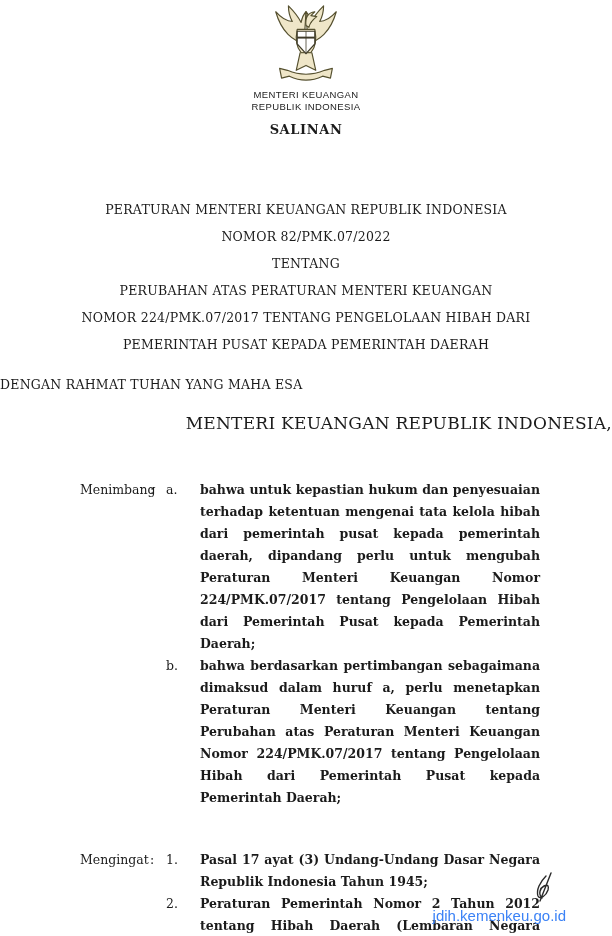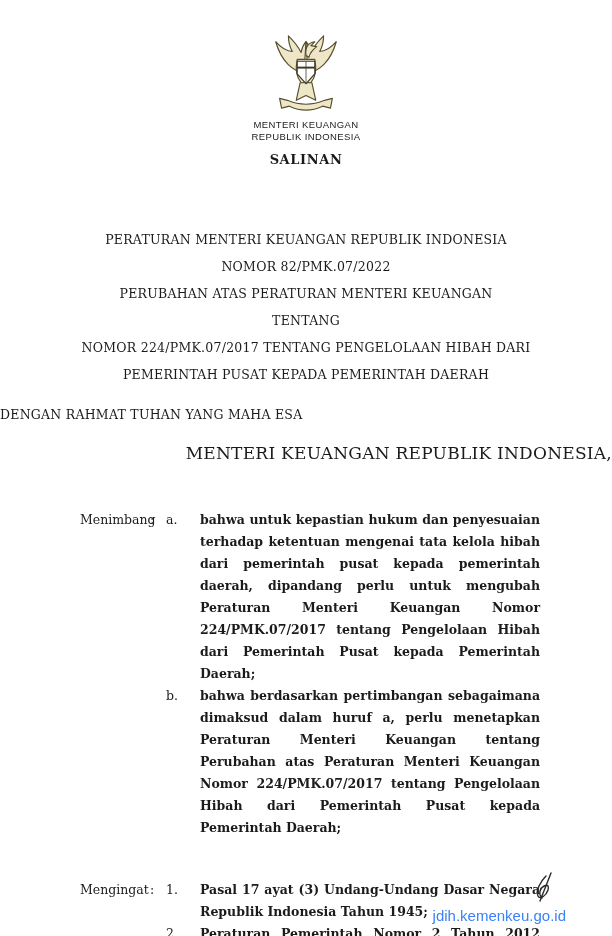--- a/index.html
+++ b/index.html
@@ -7,21 +7,21 @@
   .page {
     width: 612px;
     height: 936px;
     margin: 0 auto;
     position: relative;
     background: #ffffff;
     font-family: "DejaVu Serif", serif;
     color: #1b1b1b;
     overflow: hidden;
   }
-  .letterhead { text-align: center; padding-top: 30px; }
+  .letterhead { text-align: center; }
   .emblem { display: block; margin: 0 auto; }
   .ministry-line {
     font-family: "Liberation Sans", sans-serif;
     font-size: 9.5px;
     line-height: 12px;
     letter-spacing: 0.4px;
     color: #222;
   }
   .ministry-block { margin-top: 5px; }
   .salinan {
@@ -90,22 +90,22 @@
     <div class="ministry-block">
       <div class="ministry-line">MENTERI KEUANGAN</div>
       <div class="ministry-line">REPUBLIK INDONESIA</div>
     </div>
     <div class="salinan">SALINAN</div>
   </div>
 
   <div class="title-block">
     <div class="centered-line">PERATURAN MENTERI KEUANGAN REPUBLIK INDONESIA</div>
     <div class="centered-line">NOMOR 82/PMK.07/2022</div>
+    <div class="centered-line">TENTANG</div>
     <div class="centered-line">PERUBAHAN ATAS PERATURAN MENTERI KEUANGAN</div>
-    <div class="centered-line">TENTANG</div>
     <div class="centered-line">NOMOR 224/PMK.07/2017 TENTANG PENGELOLAAN HIBAH DARI</div>
     <div class="centered-line">PEMERINTAH PUSAT KEPADA PEMERINTAH DAERAH</div>
   </div>
 
   <div class="invocation">DENGAN RAHMAT TUHAN YANG MAHA ESA</div>
   <div class="authority">MENTERI KEUANGAN REPUBLIK INDONESIA,</div>
 
   <div class="clauses">
 
     <div class="clause-row">

